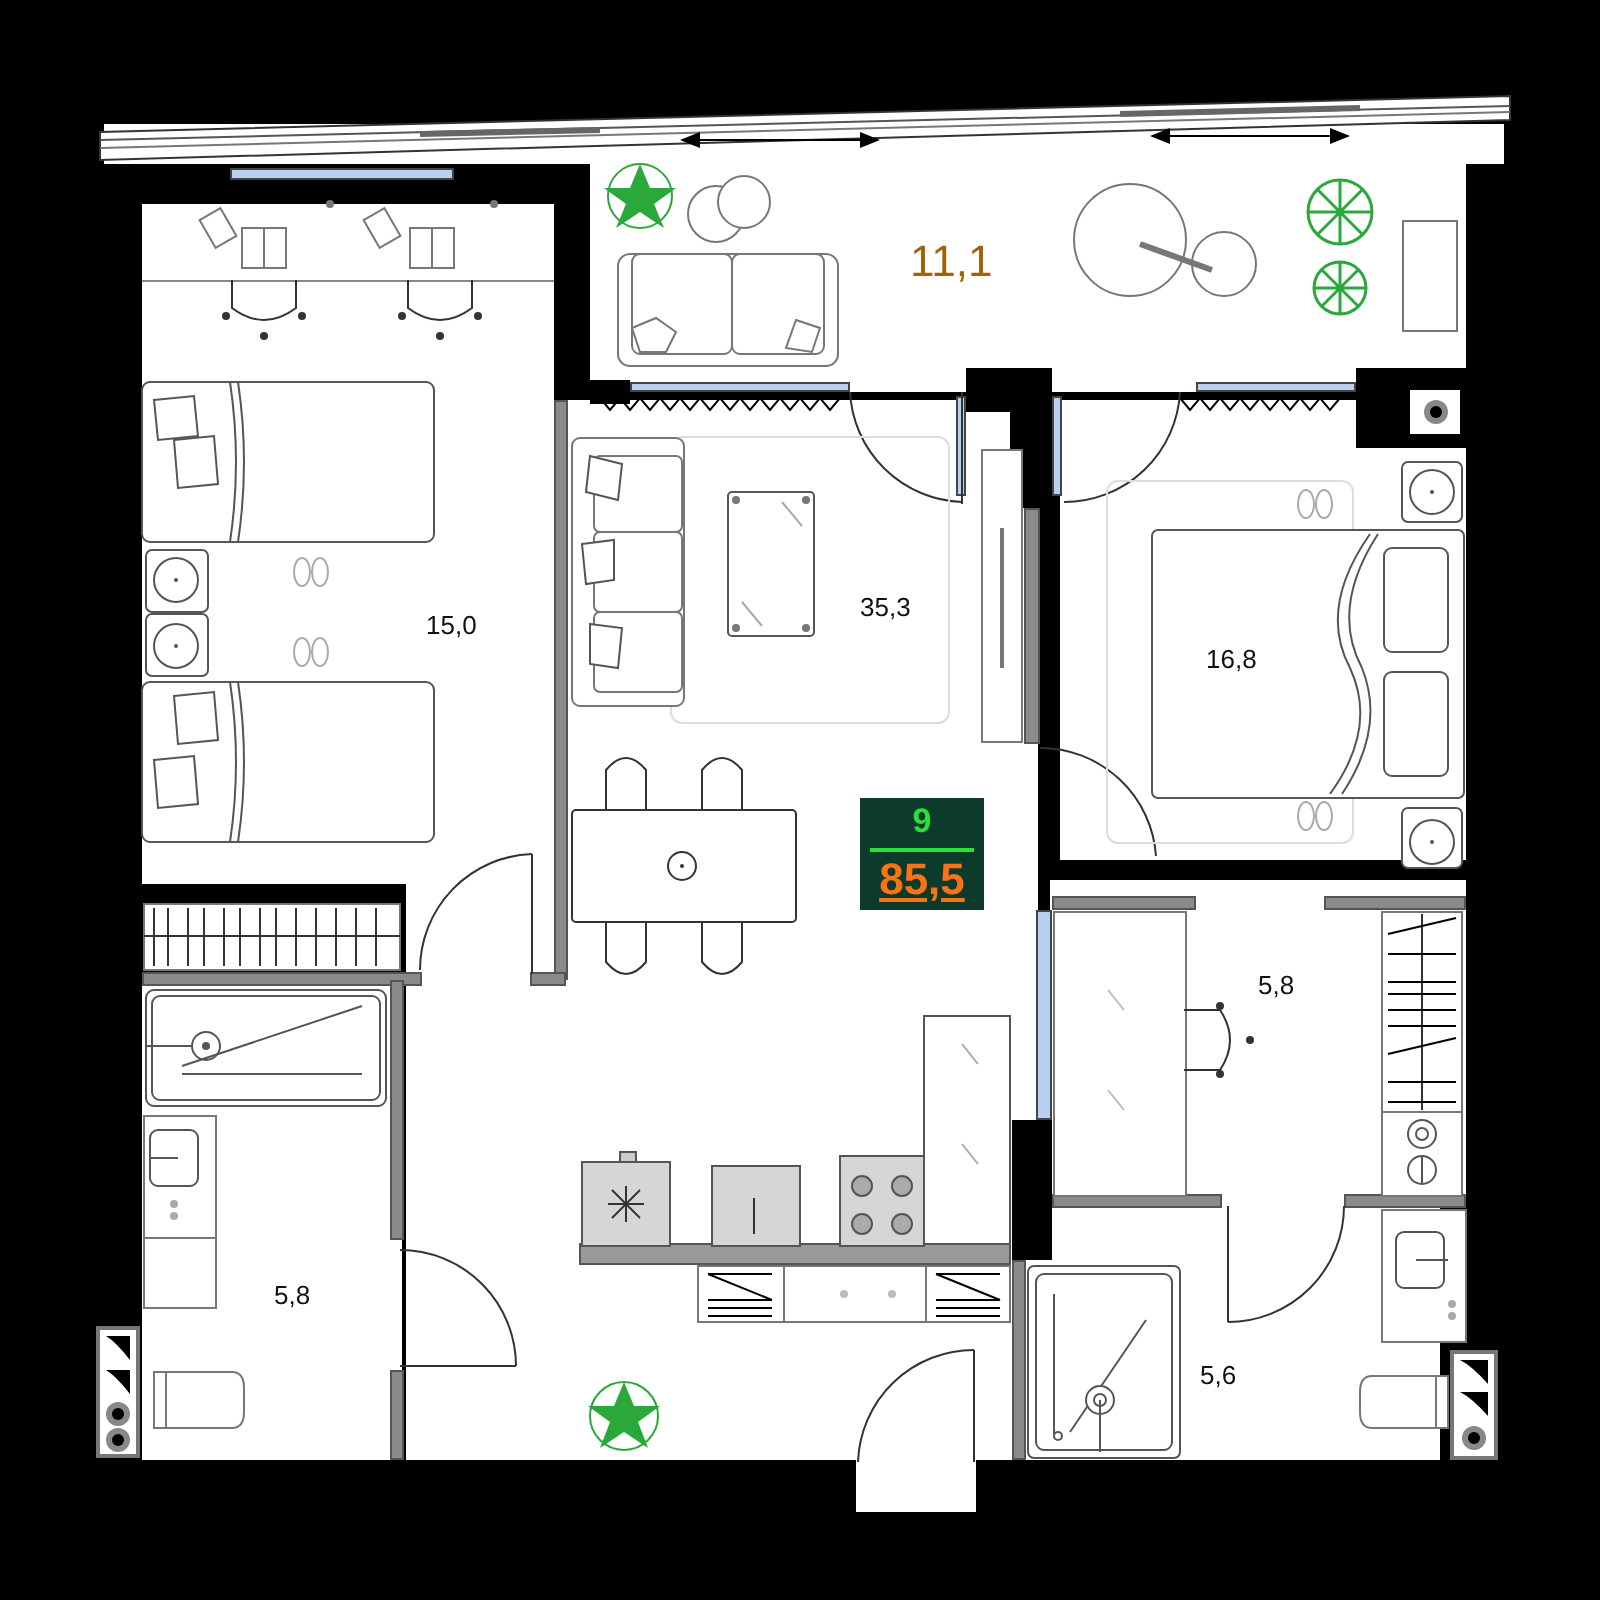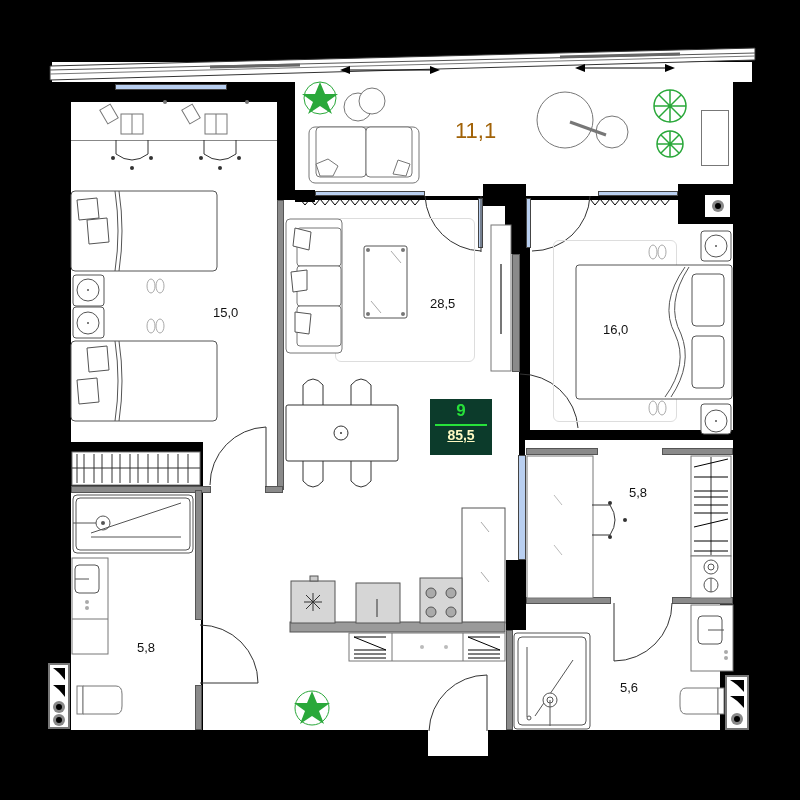--- a/index.html
+++ b/index.html
@@ -8,21 +8,21 @@
   .floor{background:#fff;}
   .wall{background:#000;}
   .pwall{background:#8a8a8a;border:1px solid #555;box-sizing:border-box;}
   .win{background:#b9cff0;border:1px solid #444;box-sizing:border-box;}
   .label{position:absolute;font-size:13px;color:#111;}
   .green{color:#a16207;}
   svg{position:absolute;overflow:visible;}
   .badge{position:absolute;left:430px;top:399px;width:62px;height:56px;background:#0c3b2b;box-sizing:border-box;}
   .badge .top{position:absolute;left:0;right:0;top:2px;text-align:center;color:#27e13a;font-weight:bold;font-size:17px;}
   .badge .line{position:absolute;left:5px;right:5px;top:25px;height:2px;background:#27e13a;}
-  .badge .bot{position:absolute;left:0;right:0;top:28px;text-align:center;color:#fef9c3;font-weight:bold;font-size:14px;text-decoration:underline;}
+  .badge .bot{position:absolute;left:0;right:0;top:28px;text-align:center;color:#f97316;font-weight:bold;font-size:22px;text-decoration:underline;}
 </style>
 </head>
 <body>
 
 <div class="abs floor" style="left:52px;top:62px;width:700px;height:20px;"></div>
 <div class="abs floor" style="left:295px;top:78px;width:440px;height:118px;"></div>
 <div class="abs floor" style="left:71px;top:102px;width:206px;height:340px;"></div>
 <div class="abs floor" style="left:283px;top:200px;width:236px;height:425px;"></div>
 <div class="abs floor" style="left:203px;top:440px;width:90px;height:290px;"></div>
 <div class="abs floor" style="left:530px;top:200px;width:203px;height:230px;"></div>
@@ -257,21 +257,21 @@
 </svg>
 <svg style="left:363px;top:245px;" width="45" height="75">
   <rect x="1" y="1" width="43" height="72" rx="2" fill="#fff" stroke="#555"></rect>
   <circle cx="5" cy="5" r="2" fill="#777"></circle>
     <circle cx="40" cy="5" r="2" fill="#777"></circle>
     <circle cx="5" cy="69" r="2" fill="#777"></circle>
     <circle cx="40" cy="69" r="2" fill="#777"></circle>
   <line x1="28" y1="6" x2="38" y2="18" stroke="#aaa"></line>
     <line x1="8" y1="56" x2="18" y2="68" stroke="#aaa"></line>
 </svg>
-<div class="label" style="left:430px;top:296px;">28,5</div>
+<div class="label" style="left:430px;top:296px;">35,3</div>
 
 <svg style="left:490px;top:224px;" width="24" height="150">
   <rect x="1" y="1" width="20" height="146" fill="#fff" stroke="#777"></rect>
   <line x1="11" y1="40" x2="11" y2="110" stroke="#777" stroke-width="2"></line>
 </svg>
 <svg style="left:285px;top:373px;" width="115" height="120">
   <path d="M18,33 L18,12 Q28,0 38,12 L38,33" fill="#fff" stroke="#333"></path>
   <path d="M66,33 L66,12 Q76,0 86,12 L86,33" fill="#fff" stroke="#333"></path>
   <path d="M18,88 L18,108 Q28,120 38,108 L38,88" fill="#fff" stroke="#333"></path>
   <path d="M66,88 L66,108 Q76,120 86,108 L86,88" fill="#fff" stroke="#333"></path>
@@ -351,21 +351,21 @@
 <svg style="left:700px;top:230px;" width="32" height="32">
   <rect x="1" y="1" width="30" height="30" rx="3" fill="#fff" stroke="#555"></rect>
     <circle cx="16" cy="16" r="11" fill="#fff" stroke="#555"></circle>
     <circle cx="16" cy="16" r="1" fill="#555"></circle>
 </svg>
 <svg style="left:700px;top:403px;" width="32" height="32">
   <rect x="1" y="1" width="30" height="30" rx="3" fill="#fff" stroke="#555"></rect>
     <circle cx="16" cy="18" r="11" fill="#fff" stroke="#555"></circle>
     <circle cx="16" cy="18" r="1" fill="#555"></circle>
 </svg>
-<div class="label" style="left:603px;top:322px;">16,0</div>
+<div class="label" style="left:603px;top:322px;">16,8</div>
 
 <svg style="left:526px;top:455px;" width="70" height="145">
   <rect x="1" y="1" width="66" height="142" fill="#fff" stroke="#777"></rect>
   <line x1="28" y1="40" x2="36" y2="50" stroke="#bbb"></line>
     <line x1="28" y1="90" x2="36" y2="100" stroke="#bbb"></line>
 </svg>
 <svg style="left:590px;top:495px;" width="40" height="50">
   <path d="M2,10 L20,10 Q30,25 20,40 L2,40" fill="none" stroke="#333"></path>
   <circle cx="20" cy="8" r="2" fill="#333"></circle>
     <circle cx="20" cy="42" r="2" fill="#333"></circle>
@@ -430,13 +430,13 @@
   <rect x="1" y="1" width="42" height="66" fill="#fff" stroke="#777"></rect>
   <rect x="8" y="12" width="24" height="28" rx="4" fill="#fff" stroke="#555"></rect>
   <line x1="18" y1="26" x2="34" y2="26" stroke="#555"></line>
   <circle cx="36" cy="48" r="2" fill="#aaa"></circle>
     <circle cx="36" cy="54" r="2" fill="#aaa"></circle>
 </svg>
 <svg style="left:678px;top:684px;" width="48" height="40">
   <path d="M40,4 L8,4 Q2,4 2,12 L2,22 Q2,30 8,30 L40,30 Z" fill="#fff" stroke="#777"></path>
   <rect x="40" y="4" width="6" height="26" fill="#fff" stroke="#777"></rect>
 </svg>
-<div class="label" style="left:620px;top:680px;">5,6</div>
+<div class="label" style="left:600px;top:680px;">5,6</div>
 
 </body></html>

